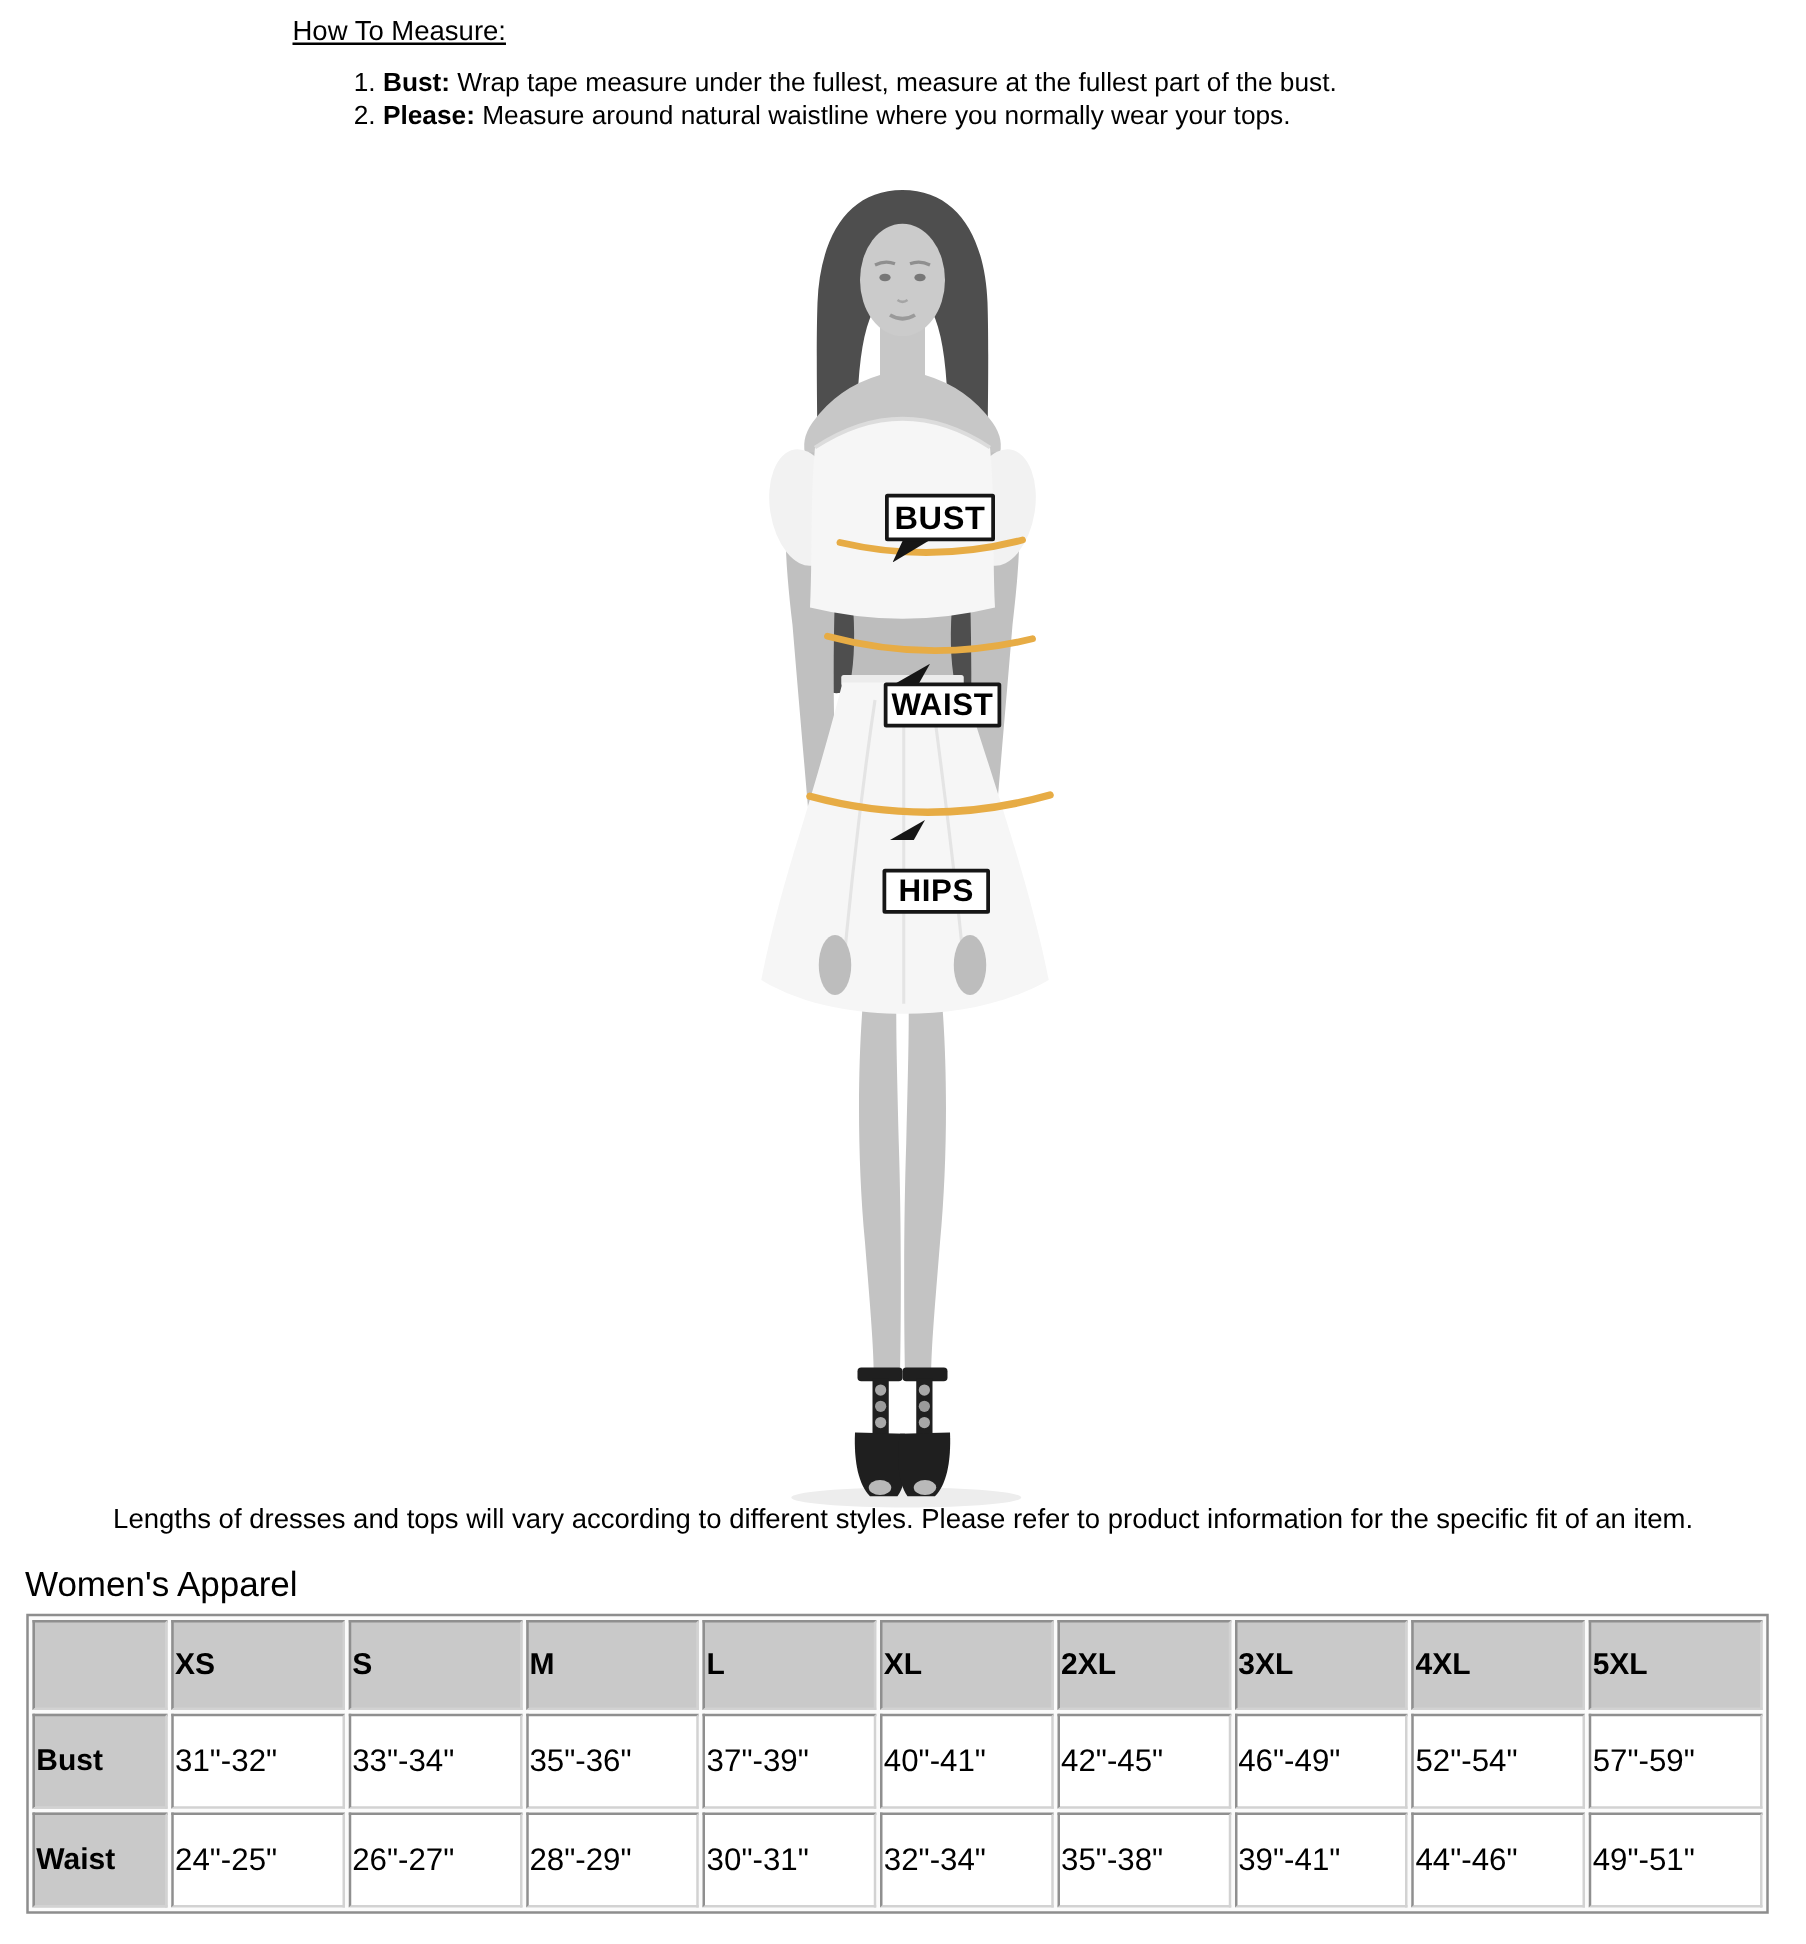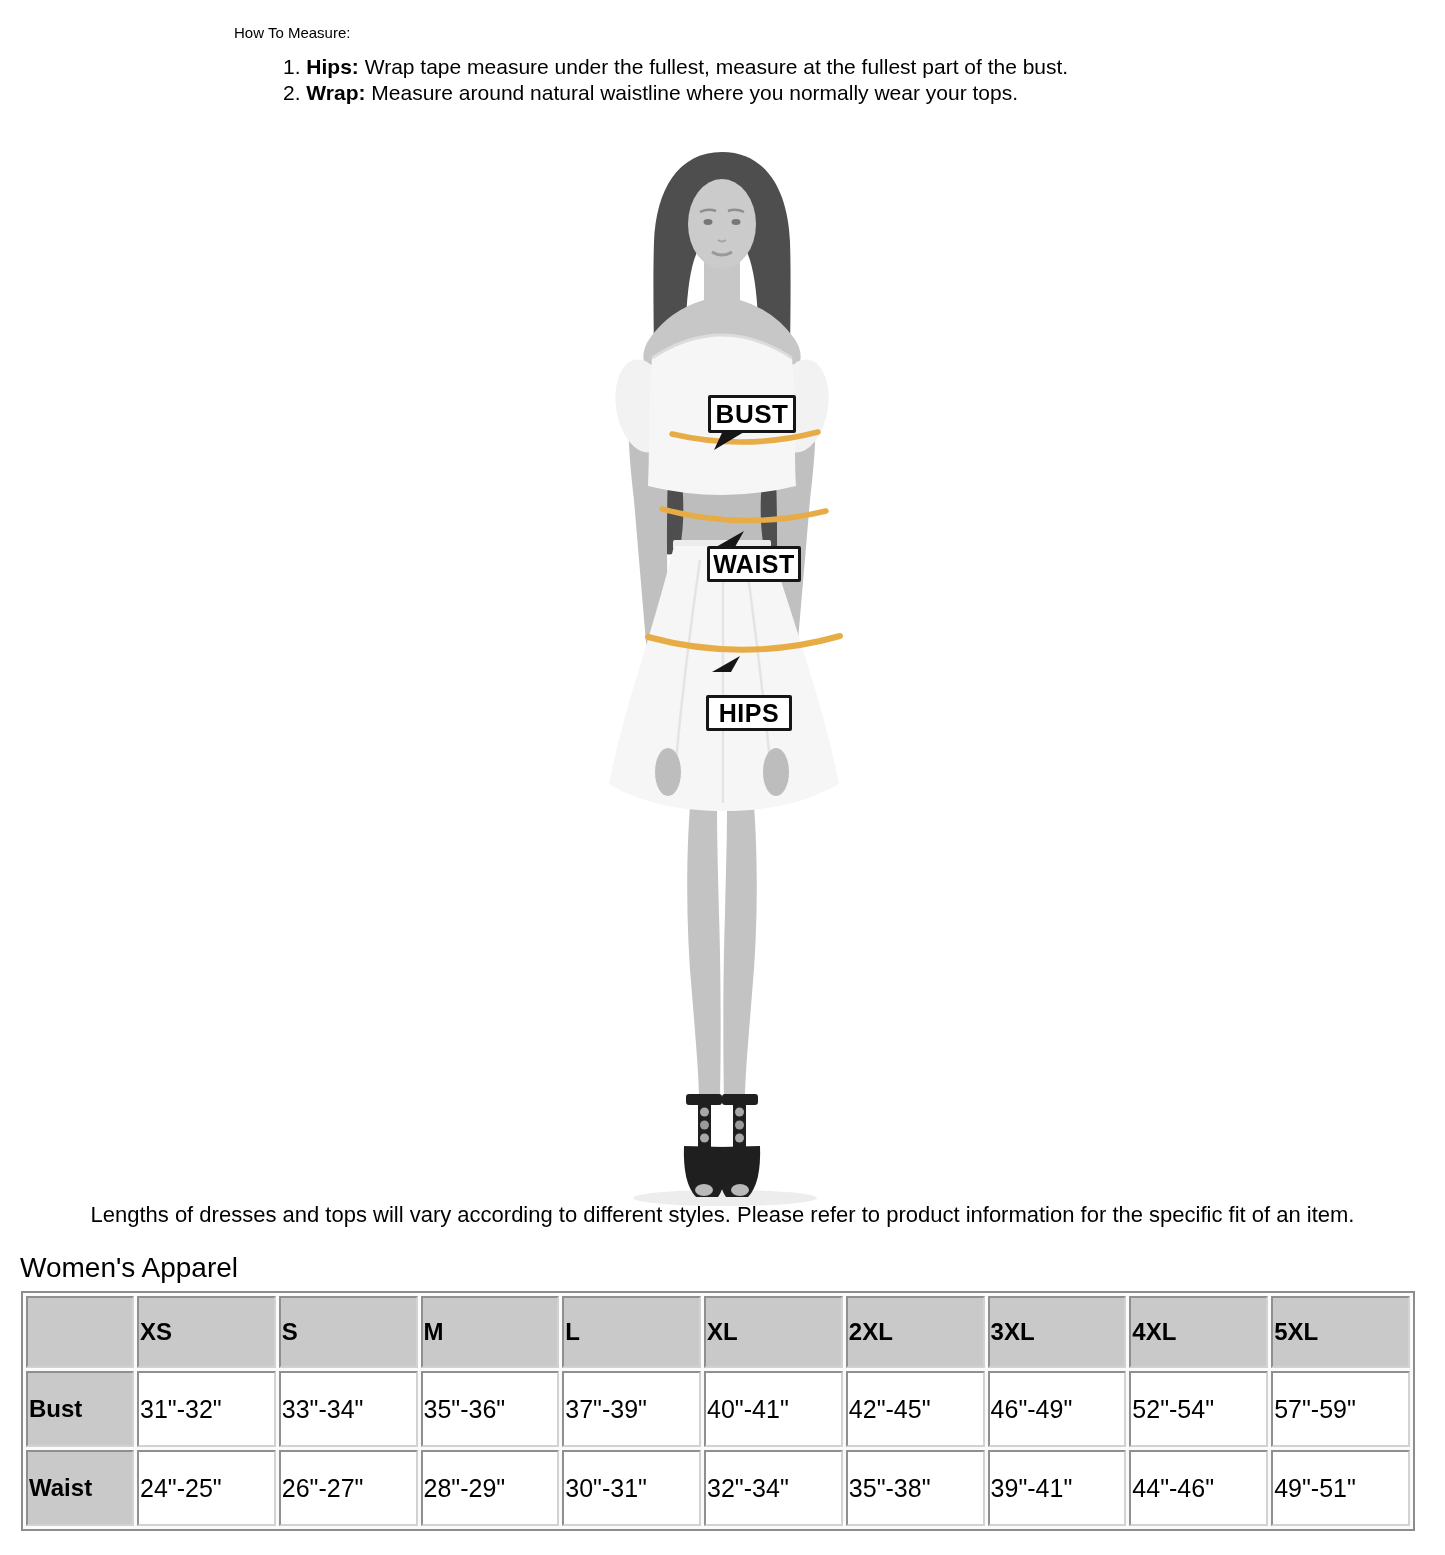--- a/index.html
+++ b/index.html
@@ -2,21 +2,21 @@
 <html><head>
 <meta charset="utf-8">
 <style>
   html,body { margin:0; padding:0; background:#ffffff; }
   .page {
     position:relative; width:1445px; height:1555px;
     background:#ffffff; color:#000;
     font-family:"Liberation Sans", sans-serif;
     overflow:hidden;
   }
-  .howto-title { position:absolute; left:234px; top:24px; font-size:15px; }
+  .howto-title { position:absolute; left:234px; top:12px; font-size:22px;text-decoration:underline; }
   .instructions { position:absolute; left:283px; top:54px; font-size:21px; line-height:26px; }
   .instr-line .b { font-weight:bold; }
 
   
   .figure-wrap { position:absolute; left:540px; top:148px; width:370px; height:1060px; }
   .figure-svg { position:absolute; left:0; top:0; }
   .measure-tag {
     position:absolute; background:#ffffff; border:3px solid #161616; border-radius:2px;
     font-weight:bold; text-align:center; letter-spacing:0.5px; z-index:3;
   }
@@ -48,26 +48,26 @@
 </head>
 <body>
 
 <div class="page">
 
   <div class="howto-title">How To Measure:</div>
 
   <div class="instructions">
     <div class="instr-line">
       <span>1.</span>
-      <span class="b">Hips:</span>
+      <span class="b">Bust:</span>
       <span>Wrap tape measure under the fullest, measure at the fullest part of the bust.</span>
     </div>
     <div class="instr-line">
       <span>2.</span>
-      <span class="b">Wrap:</span>
+      <span class="b">Please:</span>
       <span>Measure around natural waistline where you normally wear your tops.</span>
     </div>
   </div>
 
   <div class="figure-wrap">
     <svg class="figure-svg" width="370" height="1060" viewBox="0 0 370 1060" xmlns="http://www.w3.org/2000/svg">
       <ellipse cx="185" cy="1050" rx="92" ry="8" fill="#ededed"></ellipse>
       <path fill="#4e4e4e" d="M182 4 C138 4 116 42 114 94 C112 152 116 262 114 332 L112 398 Q128 414 144 400 L146 172 Q148 122 158 102 L206 102 Q216 122 218 172 L220 400 Q236 414 252 398 L250 332 C248 262 252 152 250 94 C248 42 226 4 182 4 Z"></path>
       <path fill="#c7c7c7" d="M164 106 L200 106 L200 152 Q234 162 254 190 Q264 204 259 218 Q220 200 182 200 Q144 200 105 218 Q100 204 110 190 Q130 162 164 152 Z"></path>
       <ellipse cx="182" cy="76" rx="34" ry="45" fill="#cbcbcb"></ellipse>

